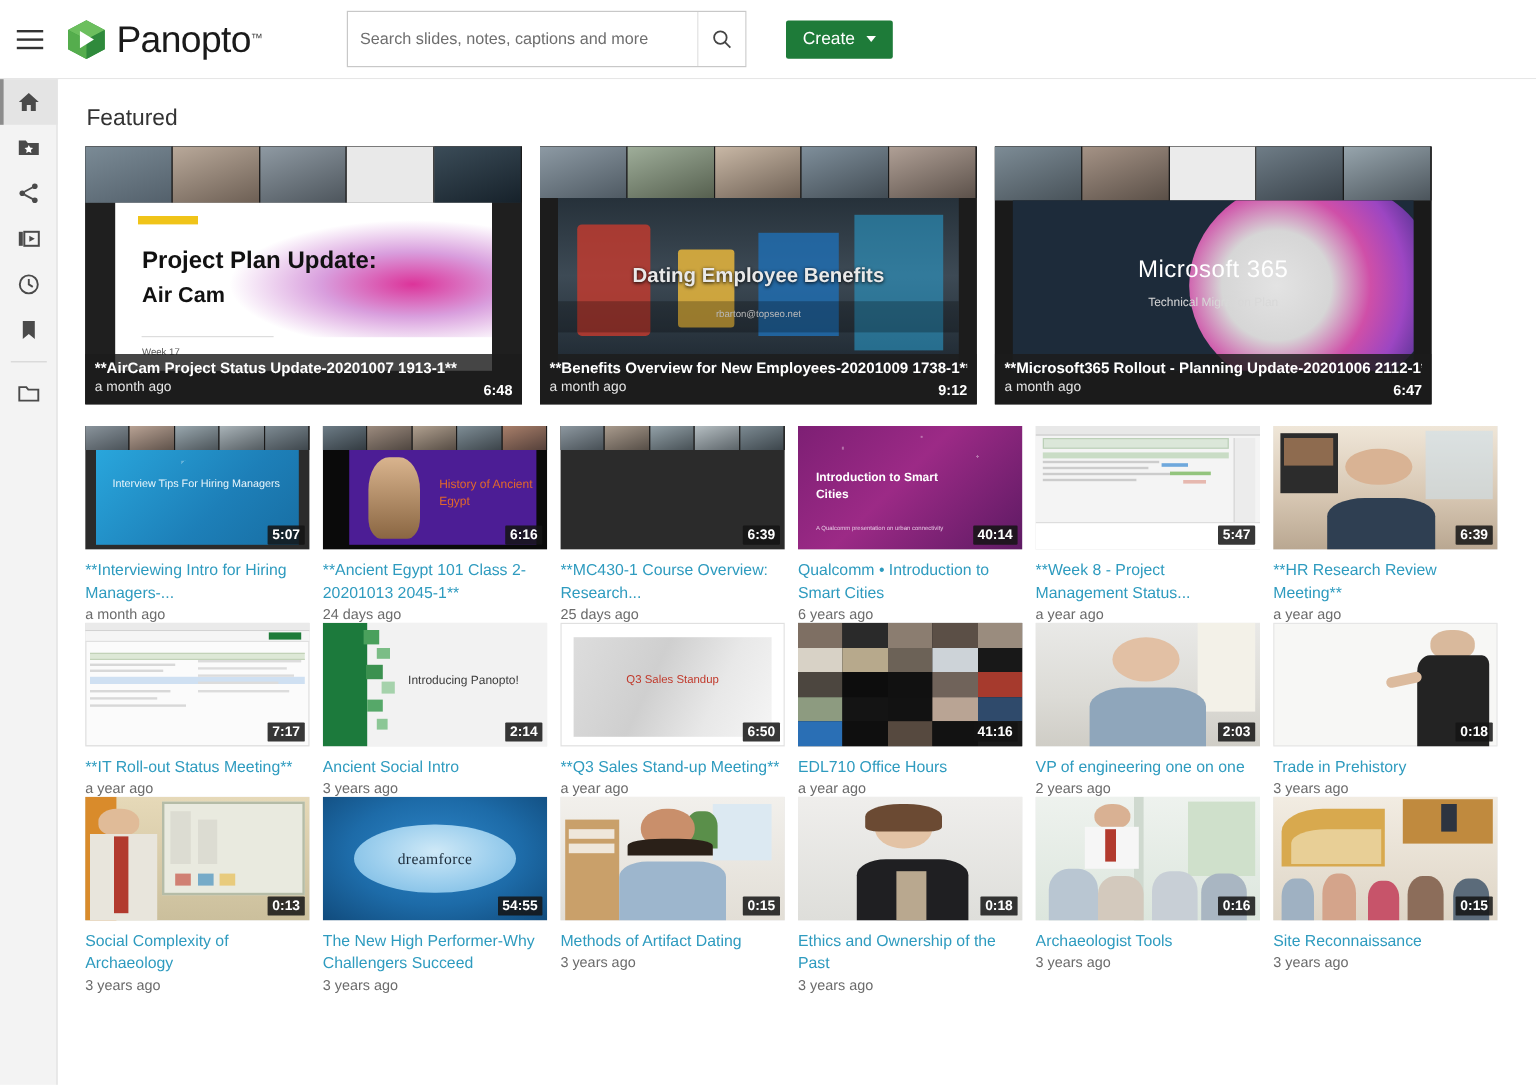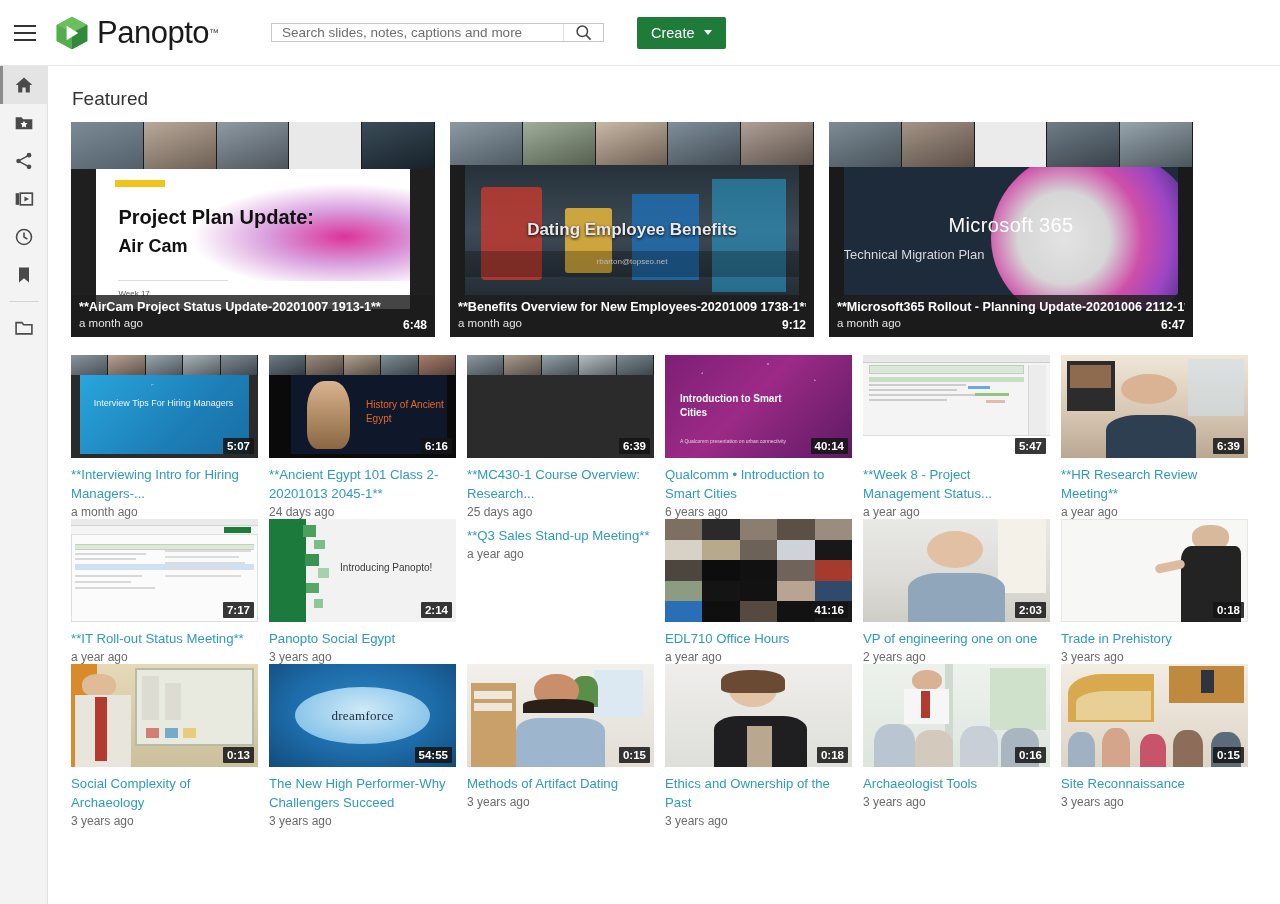--- a/index.html
+++ b/index.html
@@ -29,23 +29,23 @@
   .logo { display: flex; align-items: center; cursor: pointer; }
   .logo-mark { width: 36px; height: 36px; margin-right: 7px; }
   .logo-text {
     font-size: 31px; color: #1a1a1a; letter-spacing: -0.5px;
     font-family: "Liberation Sans", sans-serif; font-weight: 400;
     position: relative;
   }
   .logo-tm { font-size: 10px; vertical-align: super; color:#444; }
 
   .search-wrap {
-    margin-left: 52px;
+    margin-left: 70px;
     display: flex; align-items: stretch;
-    height: 19px; width: 333px;
+    height: 47px; width: 333px;
     border: 1px solid #c8c8c8; background: #fff;
   }
   .search-input {
     flex: 1; border: none; outline: none;
     padding: 0 10px; font-size: 13.5px; color: #333;
     font-family: "Liberation Sans", sans-serif;
     background: transparent;
   }
   .search-input::placeholder { color: #6e6e6e; }
   .search-btn {
@@ -332,21 +332,21 @@
           <div style="background:linear-gradient(160deg,#7d8c96,#485259)"></div>
           <div style="background:linear-gradient(160deg,#a59386,#5a4f47)"></div>
           <div style="background:#ebebeb"></div>
           <div style="background:linear-gradient(160deg,#6f7d87,#39424a)"></div>
           <div style="background:linear-gradient(160deg,#97a5ad,#4b545b)"></div>
         </div>
         <div style="position:absolute;left:4%;right:4%;top:21%;bottom:13%;overflow:hidden;background:#1d2b3a;">
           <div style="position:absolute;right:-6%;top:-14%;width:62%;height:128%;border-radius:50%;
              background:radial-gradient(circle at 35% 50%, #e3e3e3 0%, #d6d6d6 28%, #cf4fa8 48%, #9c46c2 66%, #4b2f8a 85%);"></div>
           <div style="position:absolute;left:0;right:0;top:33%;text-align:center;font-size:20px;color:#ffffff;letter-spacing:.4px;">Microsoft 365</div>
-          <div style="position:absolute;left:0;right:0;top:56%;text-align:left;font-size:13px;color:#d8d8d8;">Technical Migration Plan</div>
+          <div style="position:absolute;left:0;right:0;top:56%;text-align:center;font-size:10px;color:#d8d8d8;">Technical Migration Plan</div>
         </div>
       </div>
       <div class="feat-overlay">
         <div class="feat-title">**Microsoft365 Rollout - Planning Update-20201006 2112-1**</div>
         <div class="feat-date">a month ago</div>
         <div class="feat-dur">6:47</div>
       </div>
     </div>
   </div>
 
@@ -376,21 +376,21 @@
     <div class="card">
       <div class="card-thumb">
         <div style="position:absolute;inset:0;background:#0a0a0a;"></div>
         <div class="strip" style="height:19%;">
           <div style="background:linear-gradient(160deg,#6d7c86,#333b41)"></div>
           <div style="background:linear-gradient(160deg,#9c8b7e,#4f4640)"></div>
           <div style="background:linear-gradient(160deg,#b0a08f,#564c44)"></div>
           <div style="background:linear-gradient(160deg,#7e8d95,#3c444a)"></div>
           <div style="background:linear-gradient(160deg,#a87f6a,#55403a)"></div>
         </div>
-        <div style="position:absolute;left:12%;right:5%;top:19%;bottom:4%;background:#0f172a;">
+        <div style="position:absolute;left:12%;right:5%;top:19%;bottom:4%;background:#4c1d95;">
           <div style="position:absolute;left:10%;top:8%;width:28%;height:86%;
             background:linear-gradient(180deg,#d9b48e,#8a6642);border-radius:40% 40% 25% 25%;"></div>
           <div style="position:absolute;left:48%;top:30%;font-size:10px;color:#e2682a;line-height:14px;">History of Ancient Egypt</div>
         </div>
         <div class="card-dur">6:16</div>
       </div>
       <div class="card-title">**Ancient Egypt 101 Class 2-20201013 2045-1**</div>
       <div class="card-date">24 days ago</div>
     </div>
 
@@ -491,25 +491,32 @@
         <div style="position:absolute;left:0;top:0;bottom:0;width:20%;background:#1c7a3c;"></div>
         <div style="position:absolute;left:18%;top:6%;width:7%;height:11%;background:#4aa05c;"></div>
         <div style="position:absolute;left:24%;top:20%;width:6%;height:9%;background:#7bbd86;"></div>
         <div style="position:absolute;left:19%;top:34%;width:8%;height:12%;background:#3b9150;"></div>
         <div style="position:absolute;left:26%;top:48%;width:6%;height:9%;background:#a5d2ab;"></div>
         <div style="position:absolute;left:20%;top:62%;width:7%;height:10%;background:#56a869;"></div>
         <div style="position:absolute;left:24%;top:78%;width:5%;height:8%;background:#8cc796;"></div>
         <div style="position:absolute;left:38%;top:42%;font-size:10px;color:#3b3b3b;">Introducing Panopto!</div>
         <div class="card-dur">2:14</div>
       </div>
-      <div class="card-title">Panopto Social Egypt</div>
-      <div class="card-date">3 years ago</div>
-    </div>
-
-    <div class="card">
+      <div class="card-title">Ancient Social Intro</div>
+      <div class="card-date">3 years ago</div>
+    </div>
+
+    <div class="card">
+      <div class="card-thumb">
+        <div style="position:absolute;inset:0;background:#ffffff;border:1px solid #e0e0e0;"></div>
+        <div style="position:absolute;left:6%;right:6%;top:12%;bottom:8%;
+          background:linear-gradient(115deg,#dddddd 0%,#cfcfcf 40%,#e8e8e8 70%,#f5f5f5 100%);"></div>
+        <div style="position:absolute;left:0;right:0;top:41%;text-align:center;font-size:9.5px;color:#c0392b;">Q3 Sales Standup</div>
+        <div class="card-dur">6:50</div>
+      </div>
       <div class="card-title">**Q3 Sales Stand-up Meeting**</div>
       <div class="card-date">a year ago</div>
     </div>
 
     <div class="card">
       <div class="card-thumb">
         <div class="tile-grid" style="grid-template-columns:repeat(5,1fr);grid-template-rows:repeat(5,1fr);background:#111;">
           <div style="background:#7e6f63"></div>
             <div style="background:#2a2a2a"></div>
             <div style="background:#8b7d70"></div>

